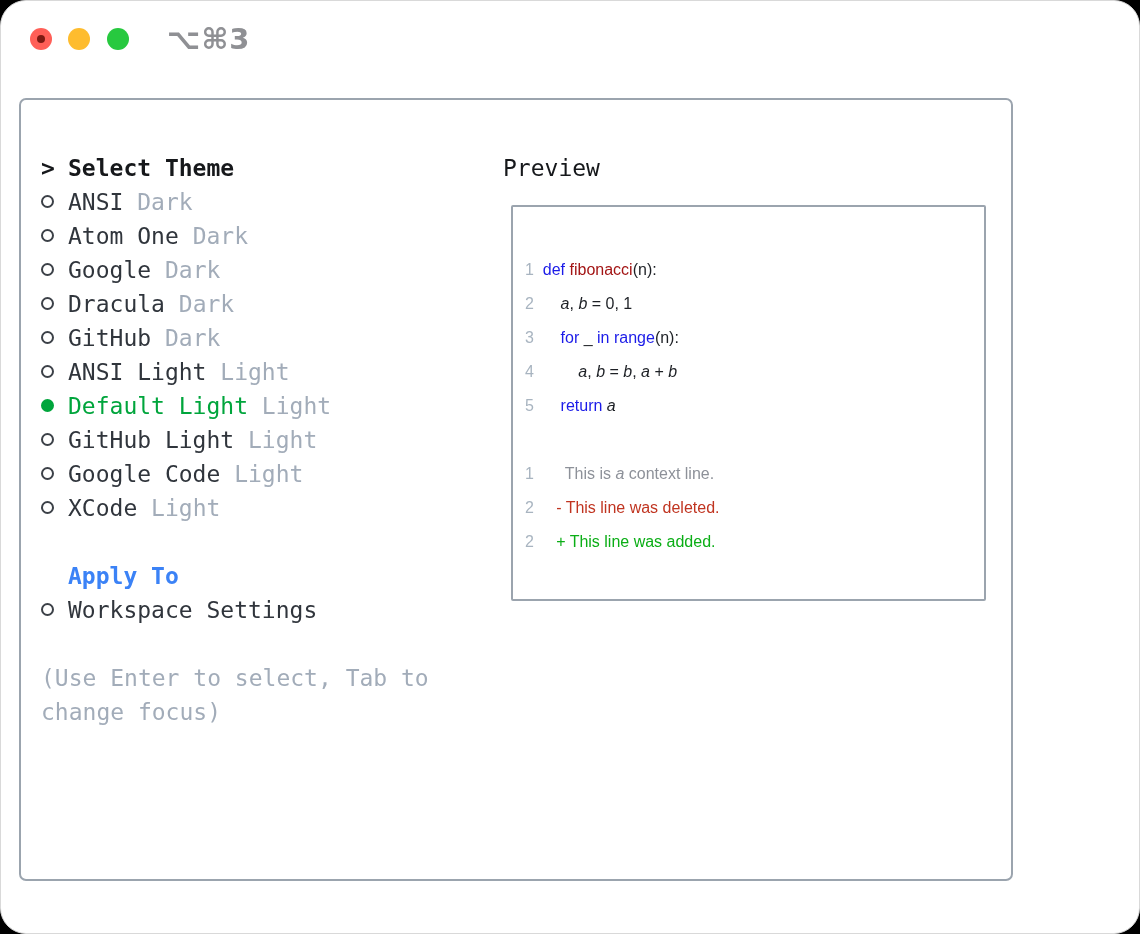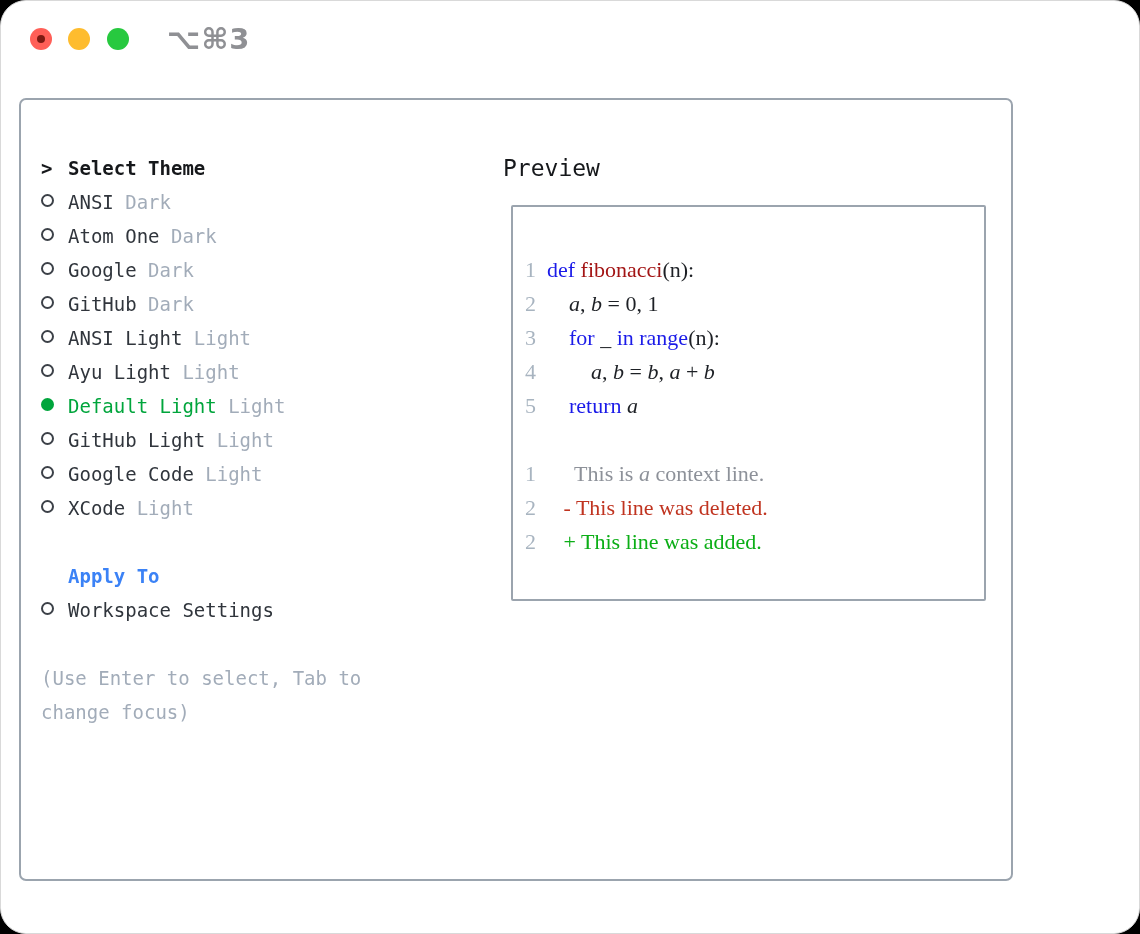--- a/index.html
+++ b/index.html
@@ -31,21 +31,21 @@
   
   .panel {
     position: absolute; left: 18px; top: 97px; width: 994px; height: 783px;
     border: 2px solid var(--panel-border, #9ba4ae); border-radius: 7px;
     background: #fff;
   }
 
   
   .left-col {
     position: absolute; left: 20px; top: 51px; width: 455px;
-    font-size: 19px; line-height: 34px; color: var(--text-dark, #30353c);
+    font-size: 23px; line-height: 34px; color: var(--text-dark, #30353c);
   }
   .row { height: 34px; white-space: pre; }
   .mcol { display: inline-block; width: 27px; }
   .cursor { font-weight: bold; color: #16181b; }
   .hdr { font-weight: bold; color: #16181b; }
   .hdr2 { color: #3b82f6; font-weight: bold; }
   .circle {
     display: inline-block; width: 13px; height: 13px; border-radius: 50%;
     border: 2px solid #3c4148; vertical-align: 2px;
   }
@@ -64,22 +64,22 @@
     position: absolute; left: 482px; top: 51px;
     font-size: 23px; line-height: 34px; font-weight: normal; color: #16181b;
   }
   .preview-box {
     position: absolute; left: 490px; top: 105px; width: 475px; height: 396px;
     border: 2px solid var(--panel-border, #9ba4ae); border-radius: 2px;
     background: #fff; overflow: hidden;
   }
   .preview-box pre {
     position: absolute; left: 12px; top: 46px;
-    font-family: Liberation Serif, serif;
-    font-size: 22px; line-height: 34px; color: #1d2025;
+    font-family: Liberation Sans, sans-serif;
+    font-size: 16px; line-height: 34px; color: #1d2025;
   }
   .lnum { color: var(--line-number, #a8b4c0); }
   .kw   { color: var(--keyword-blue, #1b1be8); }
   .fn   { color: var(--function-red, #a31515); }
   .var  { font-style: italic; }
   .ctx  { color: var(--diff-context, #8d9199); }
   .ctx.var { color: var(--diff-context, #8d9199); font-style: italic; }
   .del  { color: var(--diff-deleted, #c03420); }
   .add  { color: var(--diff-added, #0bae16); }
 </style>
@@ -96,23 +96,23 @@
   <span class="win-title">⌥⌘3</span>
 
   <div class="panel">
 
     <div class="left-col">
       <div class="row"><span class="mcol"><span class="cursor">&gt;</span></span><span class="hdr">Select Theme</span></div>
       <div id="theme-items">
           <div class="row"><span class="mcol"><span class="circle"></span></span><span class="iname">ANSI</span><span class="suffix"> Dark</span></div>
           <div class="row"><span class="mcol"><span class="circle"></span></span><span class="iname">Atom One</span><span class="suffix"> Dark</span></div>
           <div class="row"><span class="mcol"><span class="circle"></span></span><span class="iname">Google</span><span class="suffix"> Dark</span></div>
+          <div class="row"><span class="mcol"><span class="circle"></span></span><span class="iname">Dracula</span><span class="suffix"> Dark</span></div>
           <div class="row"><span class="mcol"><span class="circle"></span></span><span class="iname">GitHub</span><span class="suffix"> Dark</span></div>
           <div class="row"><span class="mcol"><span class="circle"></span></span><span class="iname">ANSI Light</span><span class="suffix"> Light</span></div>
-          <div class="row"><span class="mcol"><span class="circle"></span></span><span class="iname">Ayu Light</span><span class="suffix"> Light</span></div>
           <div class="row"><span class="mcol"><span class="circle filled"></span></span><span class="iname green">Default Light</span><span class="suffix"> Light</span></div>
           <div class="row"><span class="mcol"><span class="circle"></span></span><span class="iname">GitHub Light</span><span class="suffix"> Light</span></div>
           <div class="row"><span class="mcol"><span class="circle"></span></span><span class="iname">Google Code</span><span class="suffix"> Light</span></div>
           <div class="row"><span class="mcol"><span class="circle"></span></span><span class="iname">XCode</span><span class="suffix"> Light</span></div>
         </div>
       <div class="blank"></div>
       <div class="row"><span class="mcol"></span><span class="hdr2">Apply To</span></div>
       <div id="apply-items">
           <div class="row"><span class="mcol"><span class="circle"></span></span><span class="iname">Workspace Settings</span></div>
         </div>

